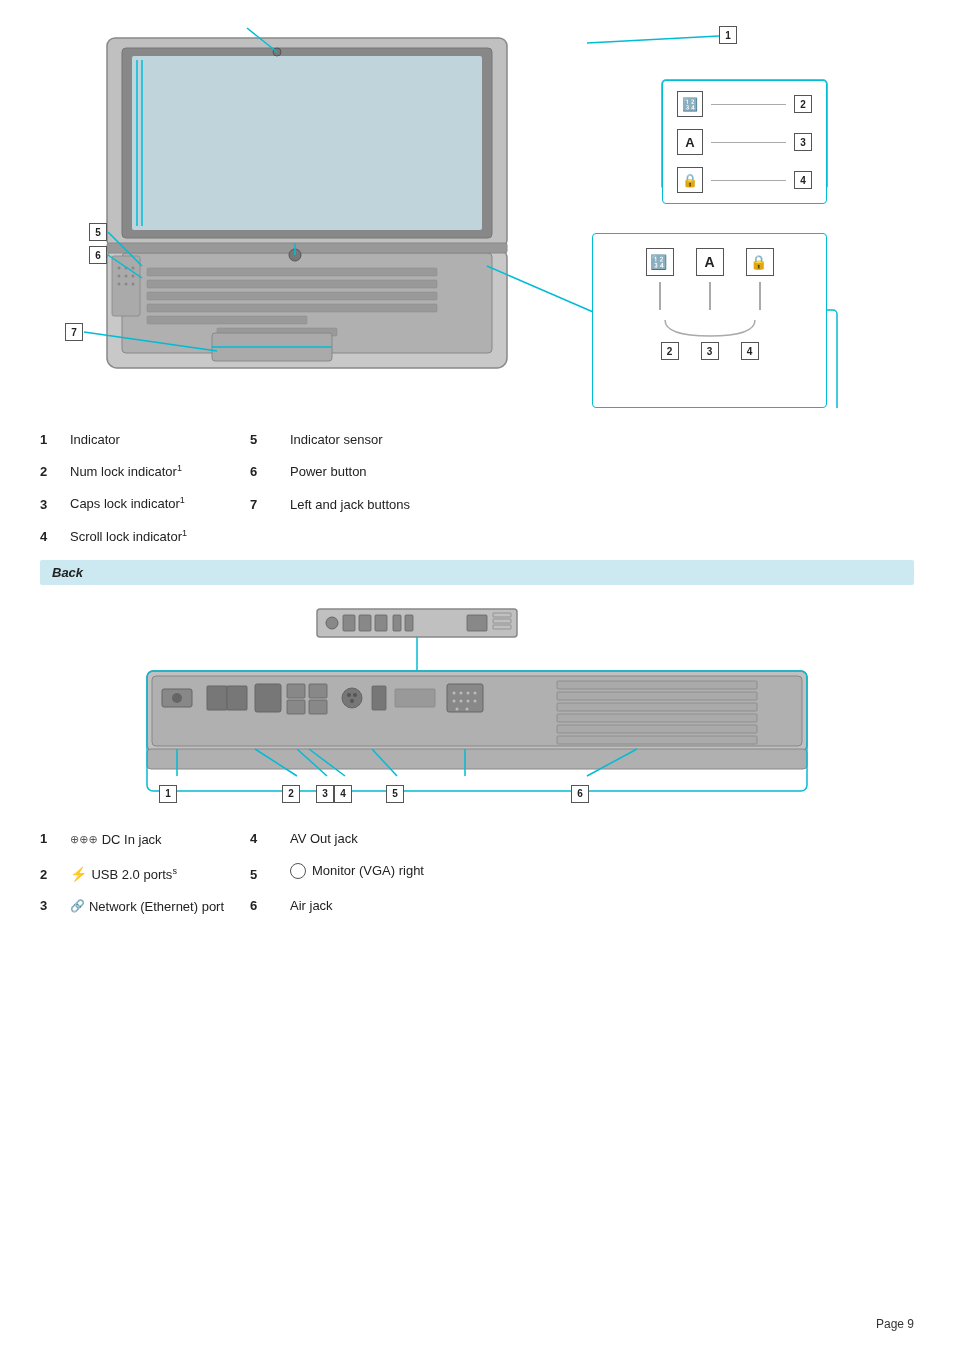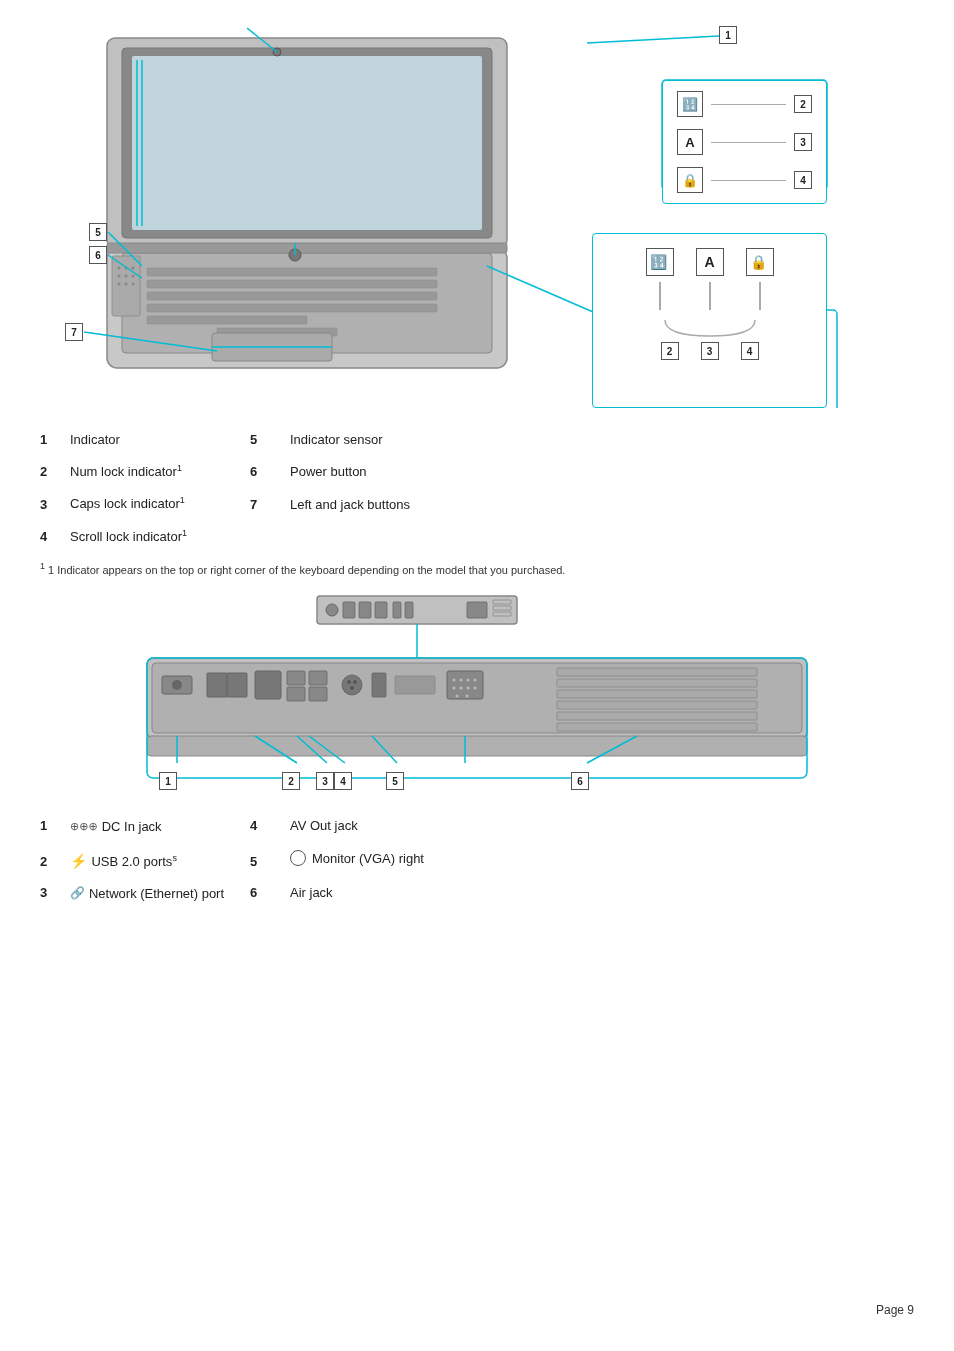--- a/index.html
+++ b/index.html
@@ -88,21 +88,21 @@
     }
     .back-diagram-inner {
       position: relative;
       width: 760px;
       height: 210px;
     }
 
     
     .page-number {
       position: absolute;
-      bottom: 34px;
+      bottom: 20px;
       right: 40px;
       font-size: 12px;
       color: #333;
     }
 
     
     line { stroke: #00bcd4; stroke-width: 1.5; }
   </style>
 </head>
 <body>
@@ -264,24 +264,24 @@
       <span class="legend-num2">7</span>
       <span class="legend-label2">Left and jack buttons</span>
     </div>
 
     <div class="legend-row">
       <span class="legend-num">4</span>
       <span class="legend-label">Scroll lock indicator<sup>1</sup></span>
     </div>
   </div>
 
-  <div class="footnote">
-    <sup>1</sup> <span>1 Indicator appears on the top or right corner of the keyboard depending on the model that you purchased.</span>
+
+  <div class="section-header">
+    <span>Back</span>
   </div>
-
 
   <div class="back-diagram">
     <div class="back-diagram-inner">
       
       <svg width="760" height="210" viewBox="0 0 760 210">
 
         <rect x="220" y="8" width="200" height="28" rx="3" fill="#c0c0c0" stroke="#888" stroke-width="1.5"></rect>
 
         <circle cx="235" cy="22" r="6" fill="#888" stroke="#666" stroke-width="1"></circle>
         <rect x="246" y="14" width="12" height="16" rx="1" fill="#888" stroke="#666" stroke-width="0.8"></rect>

